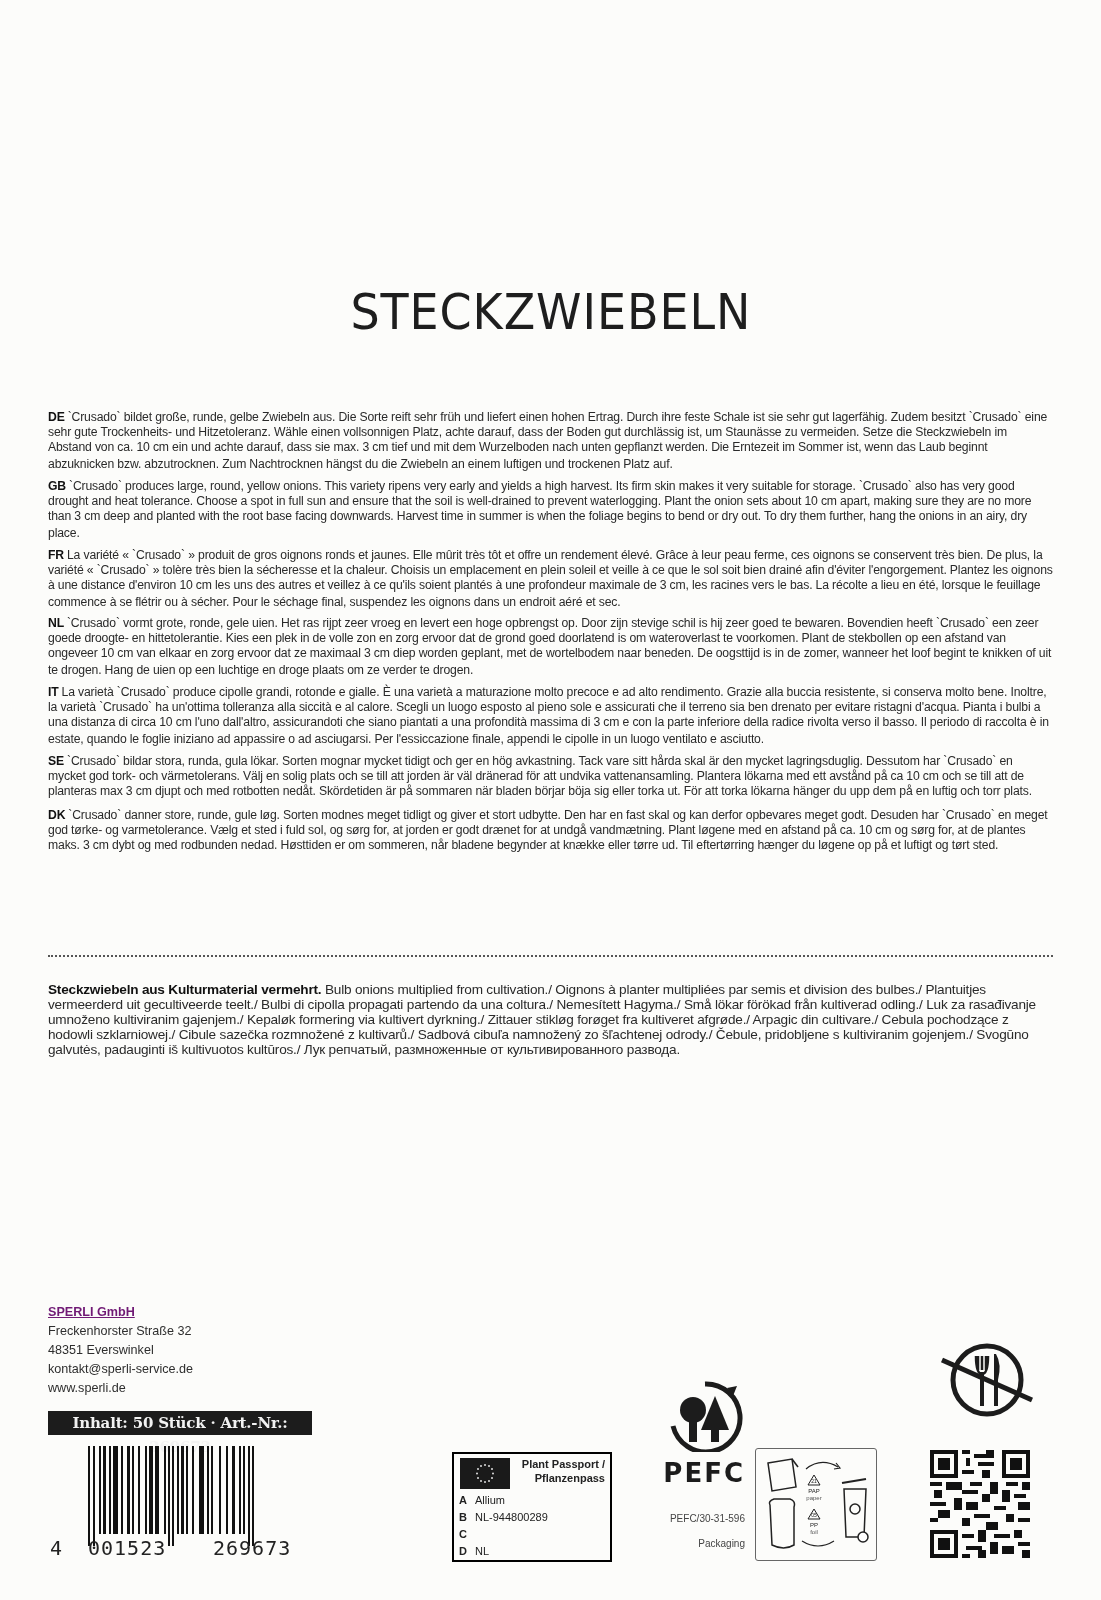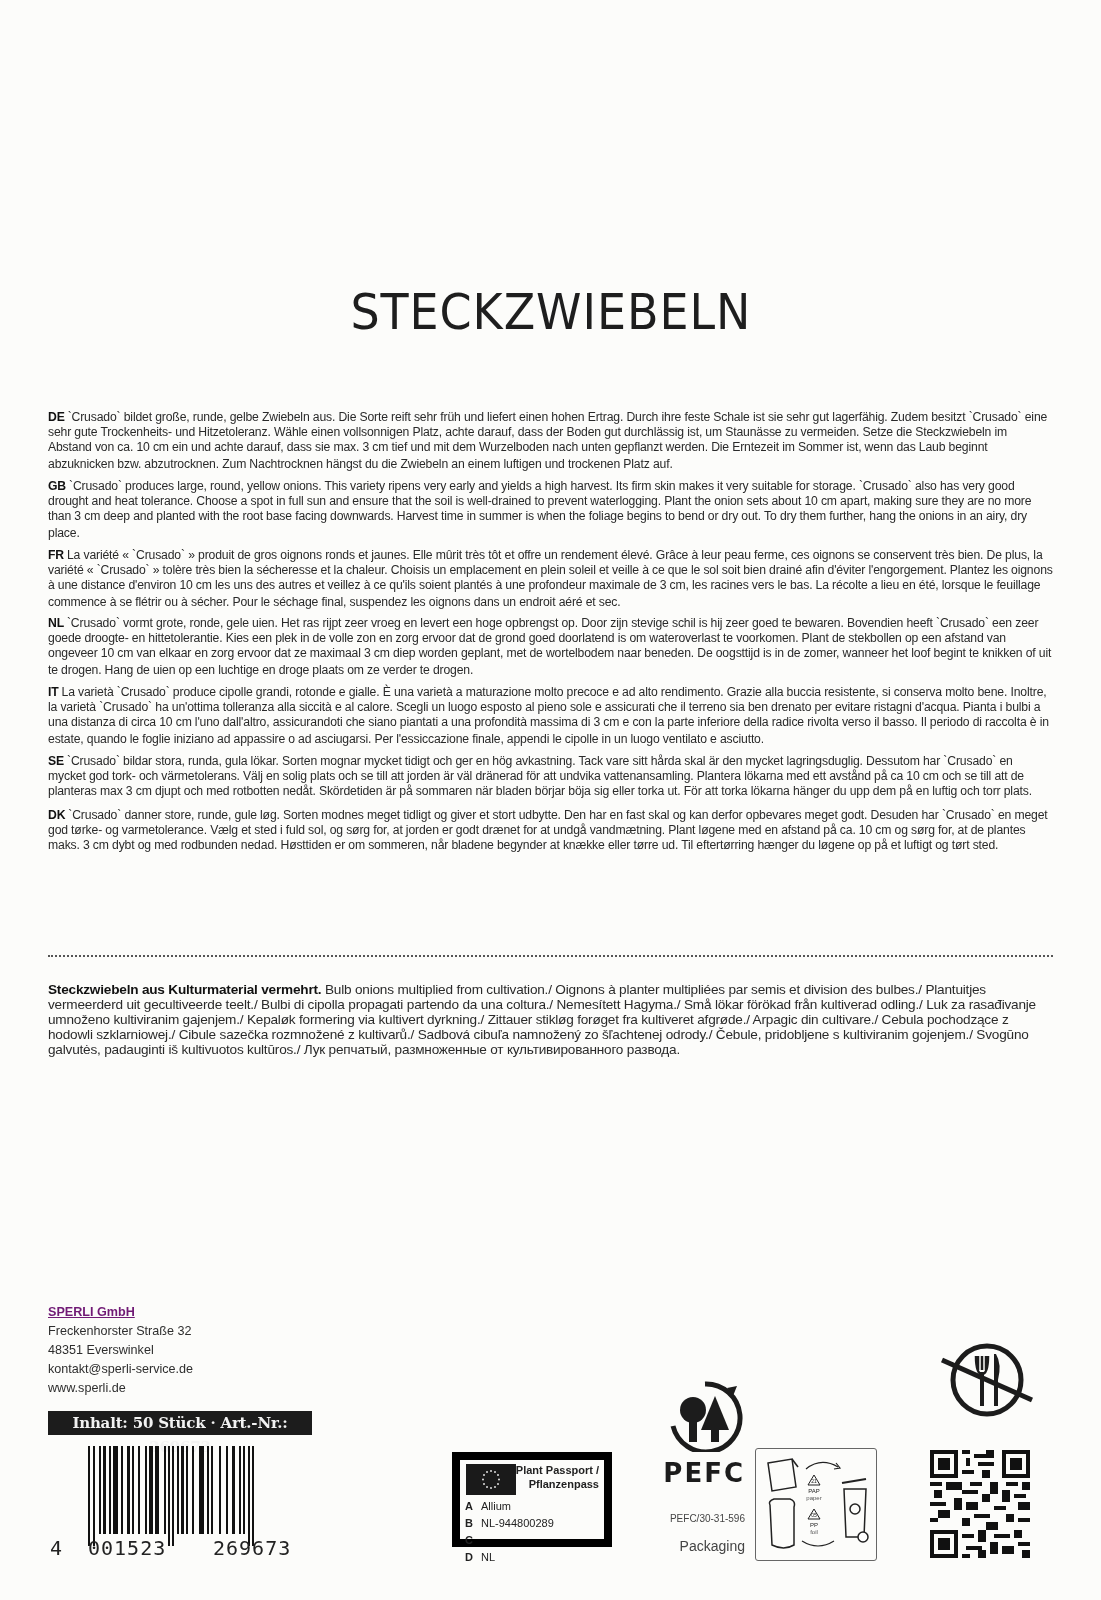--- a/index.html
+++ b/index.html
@@ -54,33 +54,33 @@
     .bar.guard { height: 100px; }
     .barcode-digits {
       position: absolute; top: 90px; left: 0; width: 300px;
       font-family: "DejaVu Sans Mono", monospace; font-size: 20px; color: #222; letter-spacing: 1px;
     }
     .barcode-digits .d0 { position: absolute; left: 2px; }
     .barcode-digits .d1 { position: absolute; left: 40px; }
     .barcode-digits .d2 { position: absolute; left: 165px; }
 
     .plant-passport {
-      position: absolute; top: 1452px; left: 452px; width: 160px; height: 95px;
-      border: 8px solid #000000; padding: 3px 5px; font-size: 11px; color: #222; text-decoration: underline;
+      position: absolute; top: 1452px; left: 452px; width: 160px; height: 110px;
+      border: 2px solid #000000; padding: 3px 5px; font-size: 11px; color: #222; text-decoration: underline;
     }
     .eu-flag { position: absolute; top: 4px; left: 6px; width: 50px; height: 31px; background: #1a1a1a; }
     .pp-title { position: absolute; top: 3px; right: 5px; text-align: right; font-weight: bold; font-size: 11px; line-height: 14px; color: #222; }
     .pp-rows { position: absolute; top: 38px; left: 5px; }
     .pp-row { line-height: 17px; font-size: 11px; }
     .pp-key { display: inline-block; width: 16px; font-weight: bold; }
 
     .pefc { position: absolute; top: 1380px; left: 650px; width: 95px; text-align: right; }
     .pefc-word { font-family: "DejaVu Sans", sans-serif; font-weight: bold; font-size: 26px; letter-spacing: 2px; color: #1c1c1c; margin-top: 2px; }
     .pefc-code { font-size: 10px; color: #444; margin-top: 25px; }
-    .pefc-label { font-size: 14px; color: #444; margin-top: 14px; }
+    .pefc-label { font-size: 10px; color: #444; margin-top: 14px; }
 
     .recycle-box {
       position: absolute; top: 1448px; left: 755px; width: 122px; height: 113px;
       border: 1.5px solid #666; border-radius: 3px;
     }
     .no-food { position: absolute; top: 1340px; left: 940px; width: 95px; height: 80px; }
     .qr { position: absolute; top: 1450px; left: 930px; width: 100px; height: 108px; }
   </style>
 </head>
 <body>

